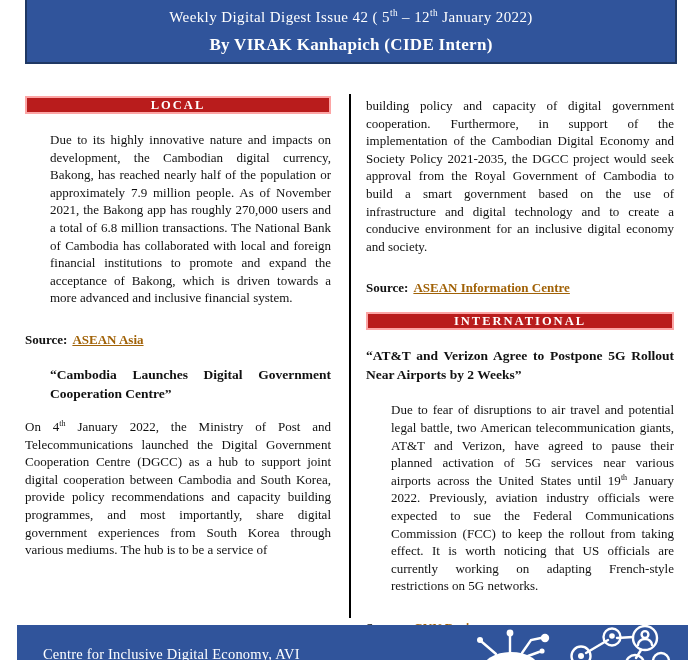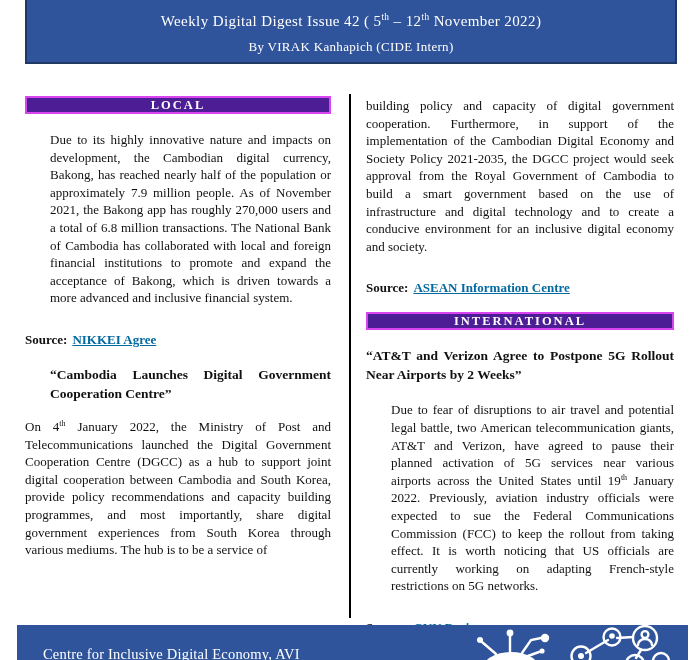--- a/index.html
+++ b/index.html
@@ -19,37 +19,37 @@
     background: #30549B;
     border: 2px solid #1F3864;
     box-sizing: border-box;
     color: #ffffff;
     display: flex; flex-direction: column;
     justify-content: flex-end; align-items: center;
     padding-bottom: 7px; gap: 9px;
     text-align: center;
   }
   .header-title { font-size: 15px; letter-spacing: 0.4px; }
-  .header-byline { font-size: 13px; letter-spacing: 0.3px; }
+  .header-byline { font-size: 17px; letter-spacing: 0.3px; font-weight: bold; }
   sup { font-size: 0.62em; vertical-align: super; line-height: 0; }
 
   
   .divider {
     position: absolute; left: 349px; top: 94px;
     width: 2px; height: 524px; background: #000000;
   }
 
   
   .col { position: absolute; top: 96px; }
   .col-left  { left: 25px;  width: 306px; }
   .col-right { left: 366px; width: 308px; }
 
   .section-bar {
-    background: #4c1d95;
-    border: 2px solid #d946ef;
+    background: #b91c1c;
+    border: 2px solid #fca5a5;
     box-sizing: border-box;
     color: #ffffff;
     text-align: center;
     font-size: 12.5px;
     font-weight: bold;
     letter-spacing: 2px;
     padding: 0 0 2px 0;
     height: 18px;
   }
   .headline {
@@ -59,21 +59,21 @@
     text-align: justify;
     margin: 16px 0 0 0;
   }
   .bodytext {
     font-size: 13px;
     line-height: 17.6px;
     text-align: justify;
     margin: 16px 0 0 0;
   }
   .source { font-weight: bold; font-size: 13px; margin: 25px 0 0 0; }
-  .source a { color: #0369a1; margin-left: 5px; }
+  .source a { color: #a16207; margin-left: 5px; }
 
   .mt-sm { margin-top: 15px; }
   .mt-md { margin-top: 17px; margin-left: 25px; }
   .mt-lg { margin-top: 16px; }
   .mt-first { margin-top: 1px; }
 
   
   .footer-bar {
     position: absolute; left: 17px; top: 625px;
     width: 671px; height: 64px;
@@ -86,35 +86,35 @@
   }
   .footer-graphic { position: absolute; right: 8px; top: 0; }
 </style>
 </head>
 <body>
 
 <div class="page">
 
   <header class="header-bar">
     <div class="header-title">
-      <span>Weekly Digital Digest Issue 42 ( 5</span><sup>th</sup><span> – 12</span><sup>th</sup><span>  November 2022)</span>
+      <span>Weekly Digital Digest Issue 42 ( 5</span><sup>th</sup><span> – 12</span><sup>th</sup><span>  January 2022)</span>
     </div>
     <div class="header-byline">By VIRAK Kanhapich (CIDE Intern)</div>
   </header>
 
   <div class="divider"></div>
 
   <section class="col col-left">
     <div class="section-bar">LOCAL</div>
 
 
     <p class="bodytext mt-md">Due to its highly innovative nature and impacts on development, the Cambodian digital currency, Bakong, has reached nearly half of the population or approximately 7.9 million people. As of November 2021, the Bakong app has roughly 270,000 users and a total of 6.8 million transactions. The National Bank of Cambodia has collaborated with local and foreign financial institutions to promote and expand the acceptance of Bakong, which is driven towards a more advanced and inclusive financial system.</p>
 
     <p class="source">
-      <span>Source:</span><a href="#">NIKKEI Agree</a>
+      <span>Source:</span><a href="#">ASEAN Asia</a>
     </p>
 
     <h2 class="headline mt-md">“Cambodia Launches Digital Government Cooperation Centre”</h2>
 
     <p class="bodytext mt-sm">
       <span>On 4</span><sup>th</sup><span> January 2022, the Ministry of Post and Telecommunications launched the Digital Government Cooperation Centre (DGCC) as a hub to support joint digital cooperation between Cambodia and South Korea, provide policy recommendations and capacity building programmes, and most importantly, share digital government experiences from South Korea through various mediums. The hub is to be a service of</span>
     </p>
   </section>
 
   <section class="col col-right">

